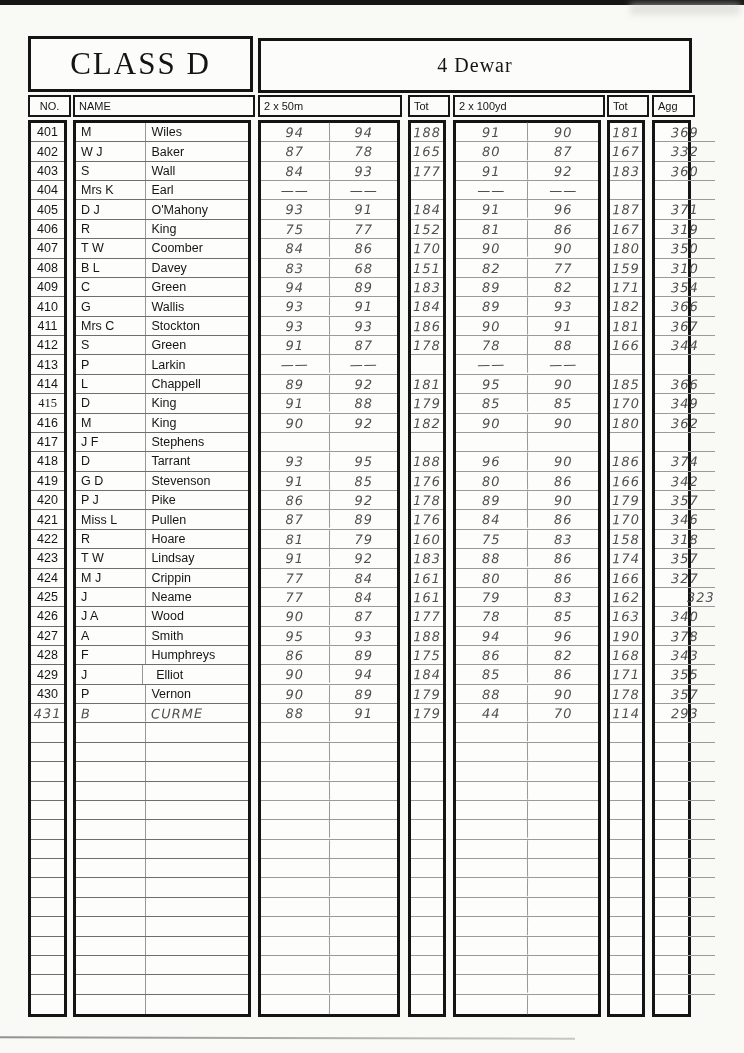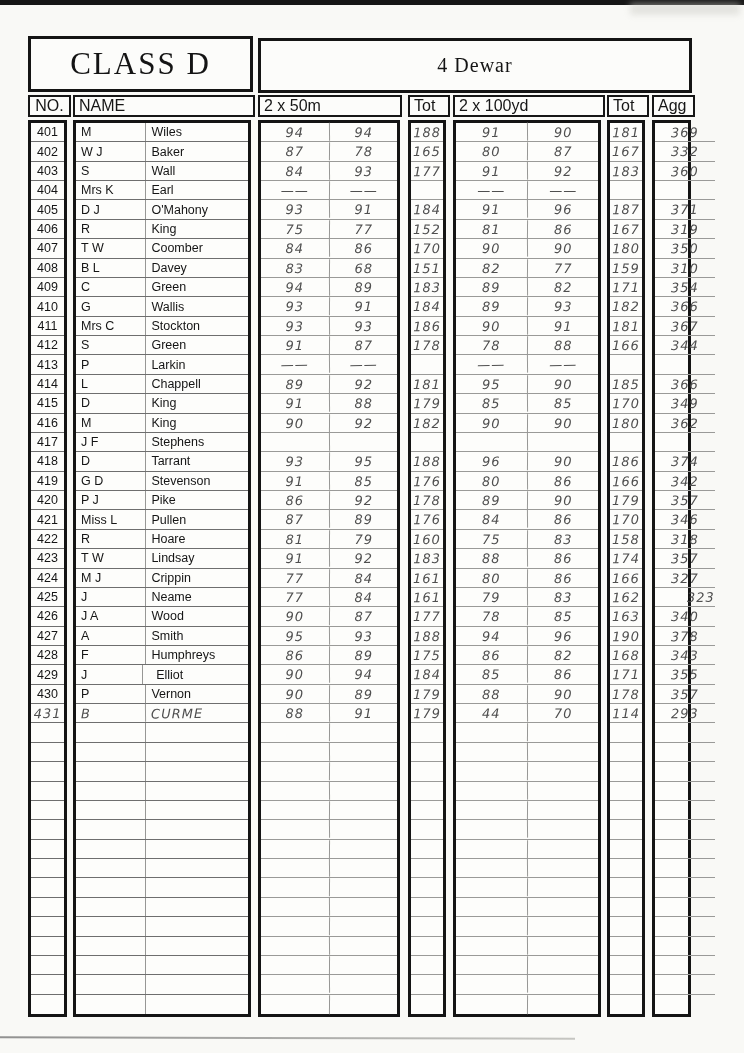--- a/index.html
+++ b/index.html
@@ -16,21 +16,21 @@
   .title-box{
     position:absolute;border:3px solid #141414;background:#fcfcfa;
     display:flex;align-items:center;justify-content:center;
     font-family:"Liberation Serif",serif;color:#141414;
   }
   .class-box{left:28px;top:36px;width:219px;height:50px;font-size:31px;letter-spacing:2px;}
   .dewar-box{left:258px;top:38px;width:428px;height:49px;font-size:20px;letter-spacing:1px;}
 
   .hdr{
     position:absolute;top:95px;height:18px;border:2px solid #161616;background:#fcfcfa;
-    display:flex;align-items:center;font-size:16px;color:#161616;
+    display:flex;align-items:center;font-size:11px;color:#161616;
     padding-left:4px;box-sizing:content-box;
   }
   .hdr.center{justify-content:center;padding-left:0;}
 
   .colbody{
     position:absolute;top:120px;height:891px;border:3px solid #141414;background:#fdfdfb;
     display:grid;box-sizing:content-box;
   }
   .trow{display:flex;min-height:0;}
   .dark-lines .trow{border-bottom:1px solid #6e6e6e;}
@@ -124,21 +124,21 @@
       <div class="trow">
         <div class="tcell printed" style="width: 100%;">412</div>
       </div>
       <div class="trow">
         <div class="tcell printed" style="width: 100%;">413</div>
       </div>
       <div class="trow">
         <div class="tcell printed" style="width: 100%;">414</div>
       </div>
       <div class="trow">
-        <div class="tcell printed" style="width: 100%;">415</div>
+        <div class="tcell printed" style="width: 100%; font-family: Liberation Serif, serif;">415</div>
       </div>
       <div class="trow">
         <div class="tcell printed" style="width: 100%;">416</div>
       </div>
       <div class="trow">
         <div class="tcell printed" style="width: 100%;">417</div>
       </div>
       <div class="trow">
         <div class="tcell printed" style="width: 100%;">418</div>
       </div>

